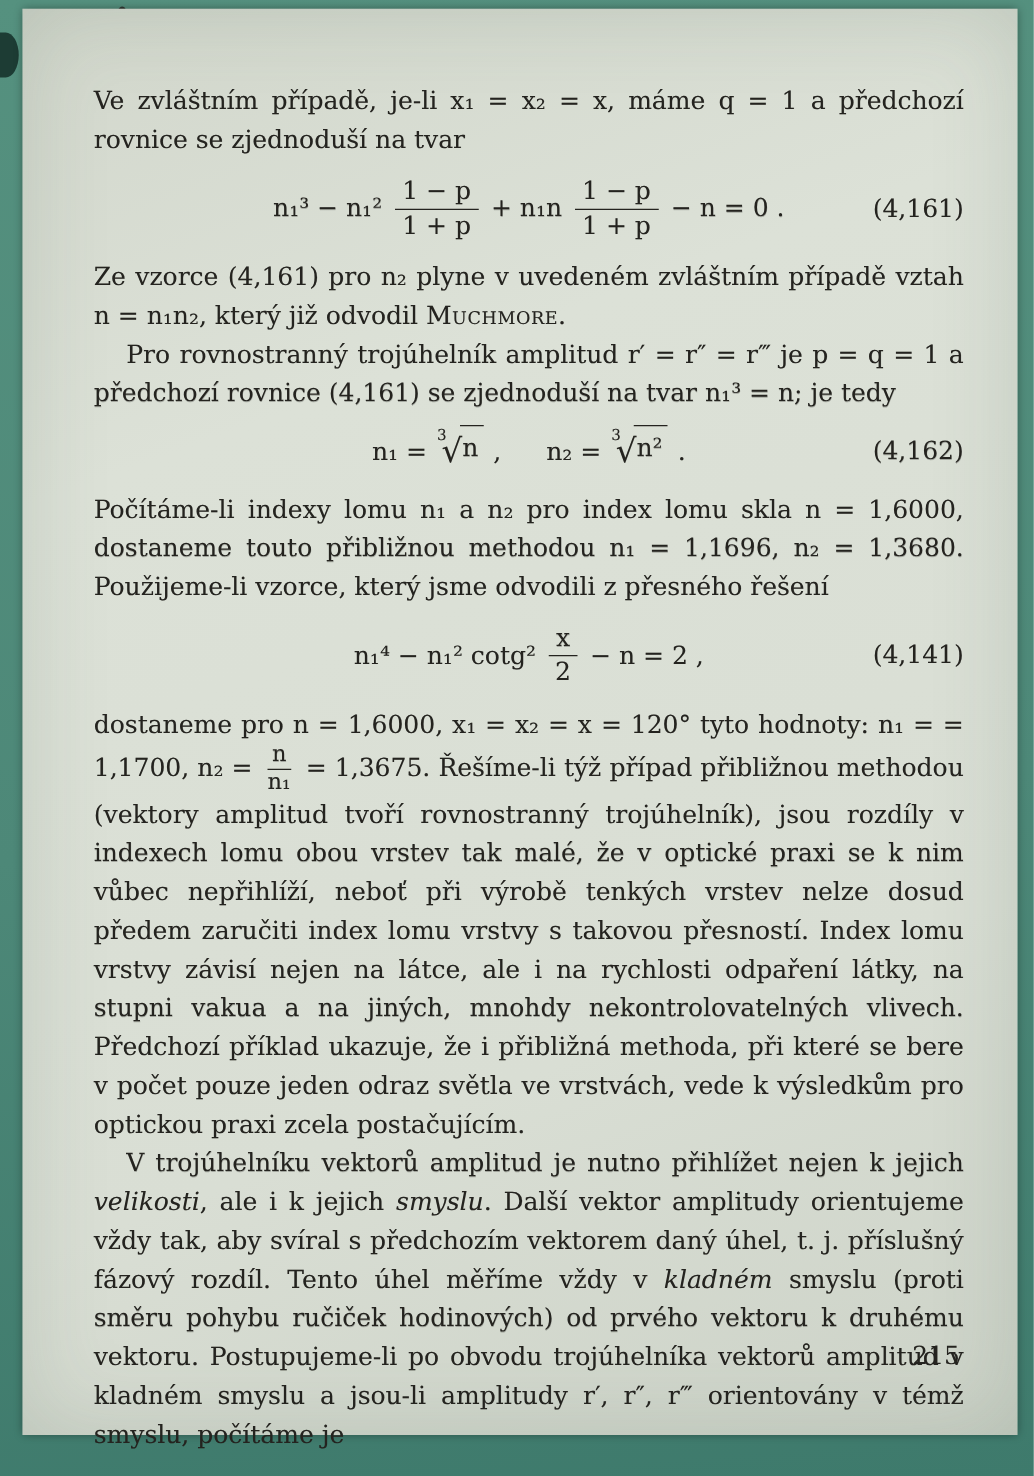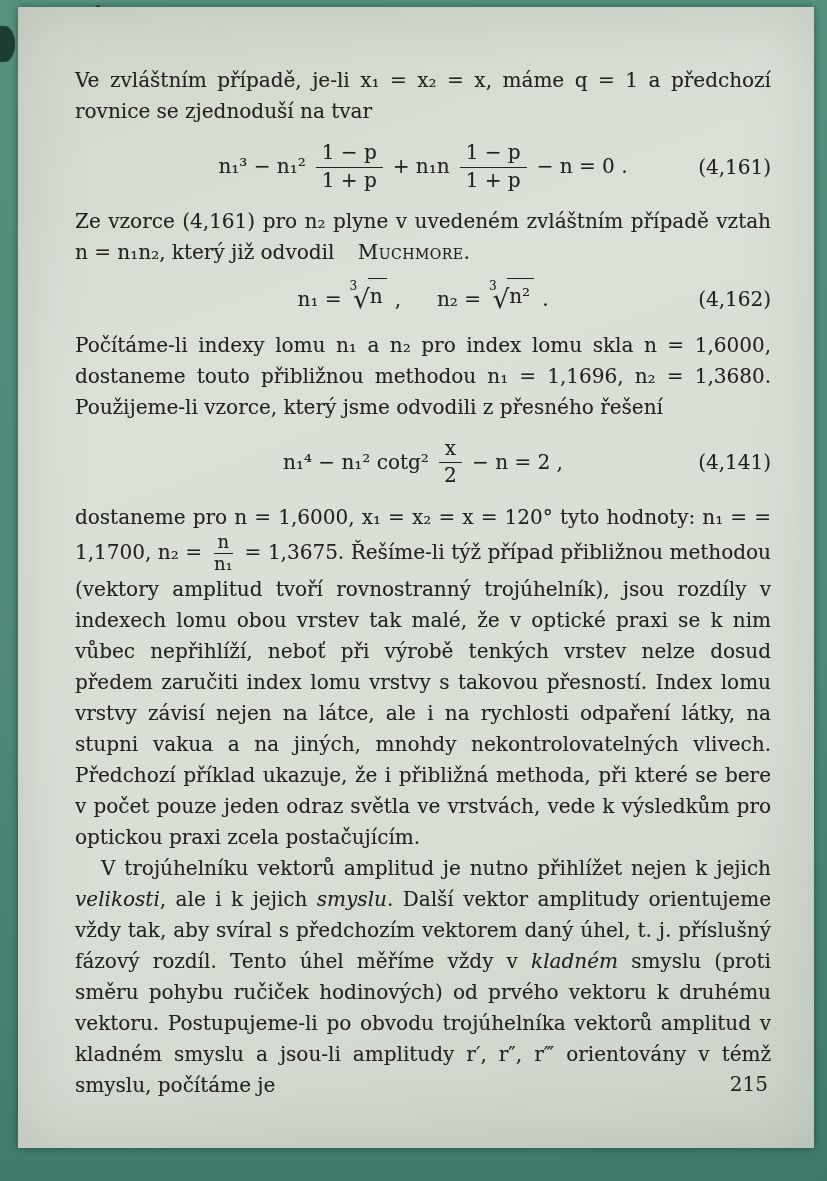--- a/index.html
+++ b/index.html
@@ -15,21 +15,21 @@
   }
   .content {
     position:absolute; left:57px; right:43px; top:58px;
     color:#24231f; font-size:20px; line-height:31px;
     text-align:justify; hyphens:auto;
     text-shadow: 0.2px 0.2px 0 rgba(40,40,35,0.30);
   }
   .para { margin:0; }
   .para.indent { text-indent:26px; }
   .ital { font-style:italic; }
-  .smallcaps { font-variant: small-caps; letter-spacing:0.5px;margin-left:17px; }
+  .smallcaps { font-variant: small-caps; letter-spacing:0.5px; }
 
   .equation { position:relative; display:flex; align-items:flex-end; justify-content:center; margin:13px 0; min-height:34px; }
   .eq-body { display:inline-flex; align-items:center; white-space:nowrap; }
   .eq-term { margin:0 3px; }
   .eq-gap { display:inline-block; width:30px; }
   .eq-number { position:absolute; right:0; top:50%; transform:translateY(-50%); }
 
   .frac { display:inline-block; text-align:center; vertical-align:middle; margin:1px 7px; line-height:1.18; }
   .frac .num { display:block; border-bottom:1.6px solid #24231f; padding:0 6px 2px; }
   .frac .den { display:block; padding-top:1px; }
@@ -71,20 +71,21 @@
           <span class="num">1 − p</span>
           <span class="den">1 + p</span>
         </span>
         <span class="eq-term">− n = 0 .</span>
       </span>
       <span class="eq-number">(4,161)</span>
     </div>
 
     <p class="para"><span>Ze vzorce (4,161) pro n₂ plyne v uvedeném zvláštním případě vztah n = n₁n₂, který již odvodil </span><span class="smallcaps">Muchmore</span><span>.</span></p>
 
+    <p class="para indent"><span>Pro rovnostranný trojúhelník amplitud r′ = r″ = r‴ je p = q = 1 a předchozí rovnice (4,161) se zjednoduší na tvar n₁³ = n; je tedy</span></p>
 
     <div class="equation">
       <span class="eq-body">
         <span class="eq-term">n₁ =</span>
         <span class="root"><sup class="root-idx">3</sup><span class="root-sign">√</span><span class="radicand">n</span></span>
         <span class="eq-term">,</span>
         <span class="eq-gap"></span>
         <span class="eq-term">n₂ =</span>
         <span class="root"><sup class="root-idx">3</sup><span class="root-sign">√</span><span class="radicand">n²</span></span>
         <span class="eq-term">.</span>

